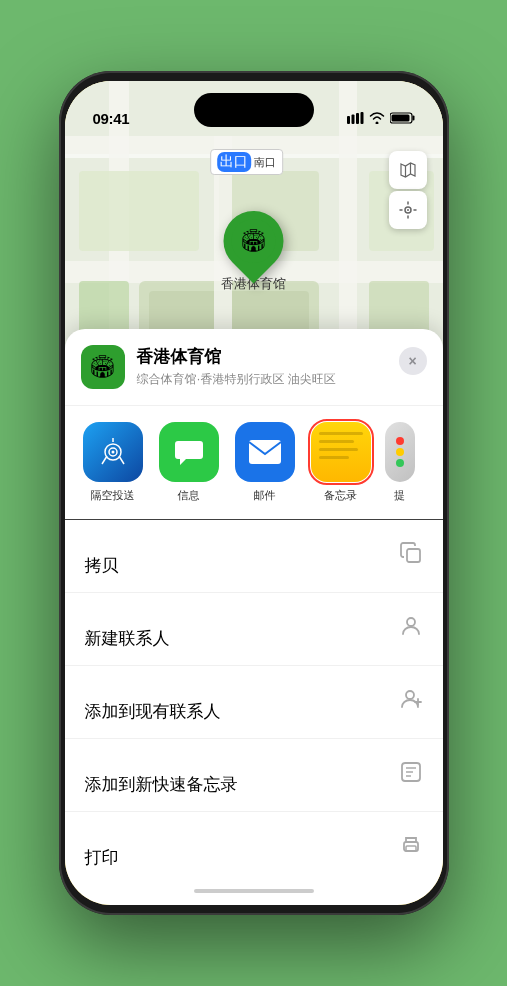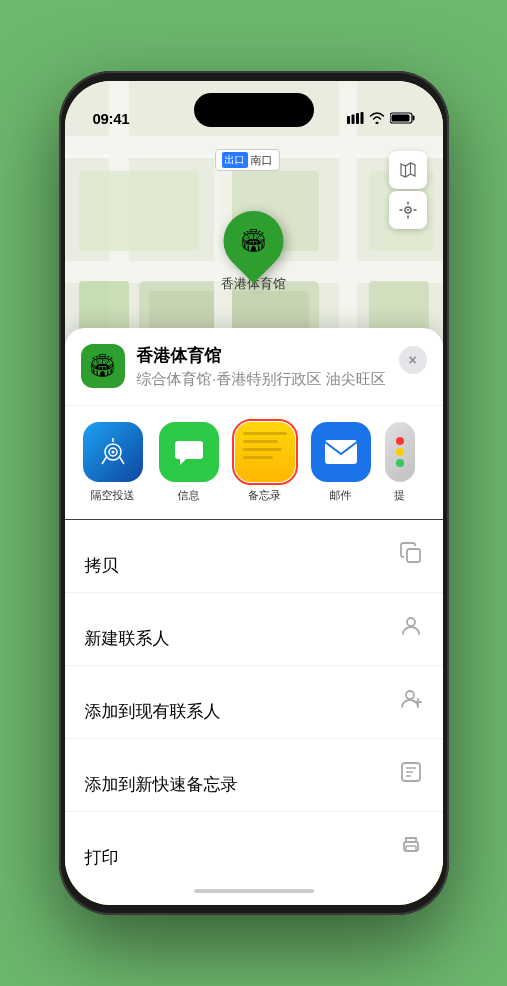--- a/index.html
+++ b/index.html
@@ -151,23 +151,23 @@
       padding: 2px 6px;
       font-size: 11px;
       color: #333;
       display: flex;
       align-items: center;
       gap: 3px;
     }
     .map-label-badge {
       background: #2979ff;
       color: white;
-      font-size: 10px;
+      font-size: 14px;
       padding: 1px 3px;
-      border-radius: 2px;
+      border-radius: 7px;
       text-align: center;
     }
     
     .bottom-sheet {
       position: absolute;
       bottom: 0;
       left: 0;
       right: 0;
       background: white;
       border-radius: 20px 20px 0 0;
@@ -195,21 +195,21 @@
     }
     .location-info {
       flex: 1;
     }
     .location-name {
       font-size: 17px;
       font-weight: 600;
       color: #000;
     }
     .location-subtitle {
-      font-size: 15px;
+      font-size: 12px;
       color: #888;
       margin-top: 3px;
     }
     .close-btn {
       width: 28px;
       height: 28px;
       background: #e5e5ea;
       border-radius: 50%;
       display: flex;
       align-items: center;
@@ -471,42 +471,42 @@
 
         <div class="share-item">
           <div class="share-icon messages">
             <svg width="34" height="34" viewBox="0 0 34 34">
                 <path d="M6 6 h22 a3 3 0 0 1 3 3 v12 a3 3 0 0 1 -3 3 H14 L8 30 V24 H6 a3 3 0 0 1 -3 -3 V9 a3 3 0 0 1 3 -3z" fill="white"></path>
               </svg>
           </div>
           <span class="share-label">信息</span>
         </div>
 
+        <div class="share-item">
+          <div class="share-icon mail">
+            <svg width="36" height="28" viewBox="0 0 36 28">
+                <rect x="2" y="2" width="32" height="24" rx="3" fill="white"></rect>
+                <path d="M2 4 L18 16 L34 4" stroke="#1a73e8" stroke-width="2" fill="none"></path>
+              </svg>
+          </div>
+          <span class="share-label">邮件</span>
+        </div>
+
         <div class="share-item selected-item">
           <div class="share-icon notes">
             <div class="notes-lines">
               <div class="notes-line"></div>
               <div class="notes-line"></div>
               <div class="notes-line"></div>
               <div class="notes-line"></div>
             </div>
           </div>
           <span class="share-label">备忘录</span>
         </div>
 
-        <div class="share-item">
-          <div class="share-icon mail">
-            <svg width="36" height="28" viewBox="0 0 36 28">
-                <rect x="2" y="2" width="32" height="24" rx="3" fill="white"></rect>
-                <path d="M2 4 L18 16 L34 4" stroke="#1a73e8" stroke-width="2" fill="none"></path>
-              </svg>
-          </div>
-          <span class="share-label">邮件</span>
-        </div>
-
         <div class="share-item partial-share-item">
           <div class="share-icon more" style="width:30px;border-radius:16px;overflow:hidden;">
             <div class="side-dots">
               <div class="side-dot red"></div>
               <div class="side-dot yellow"></div>
               <div class="side-dot green"></div>
             </div>
           </div>
           <span class="share-label">提</span>
         </div>

